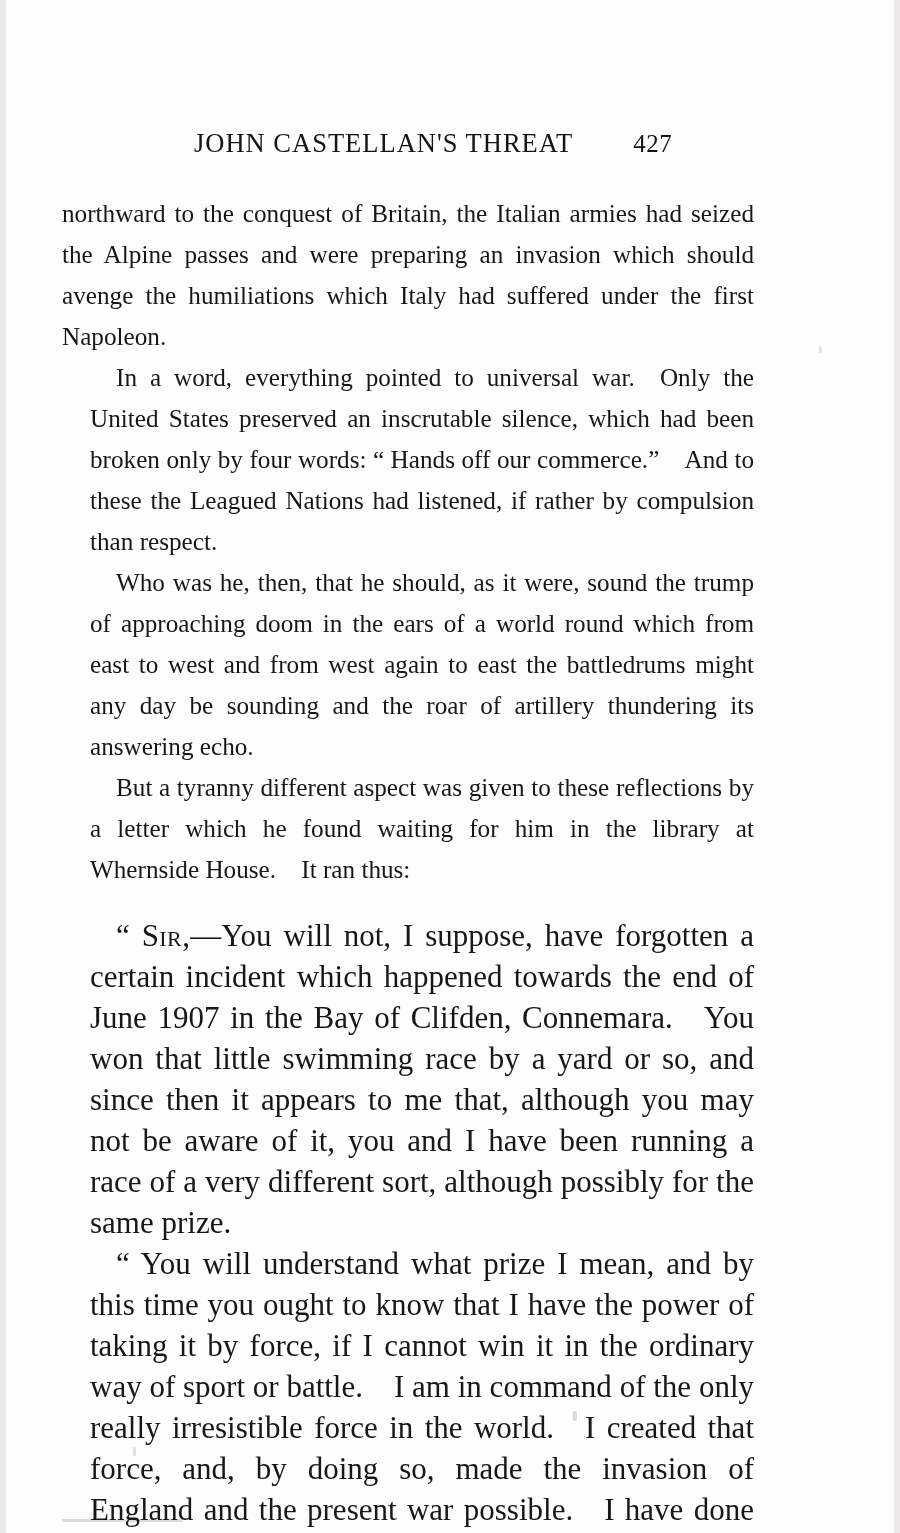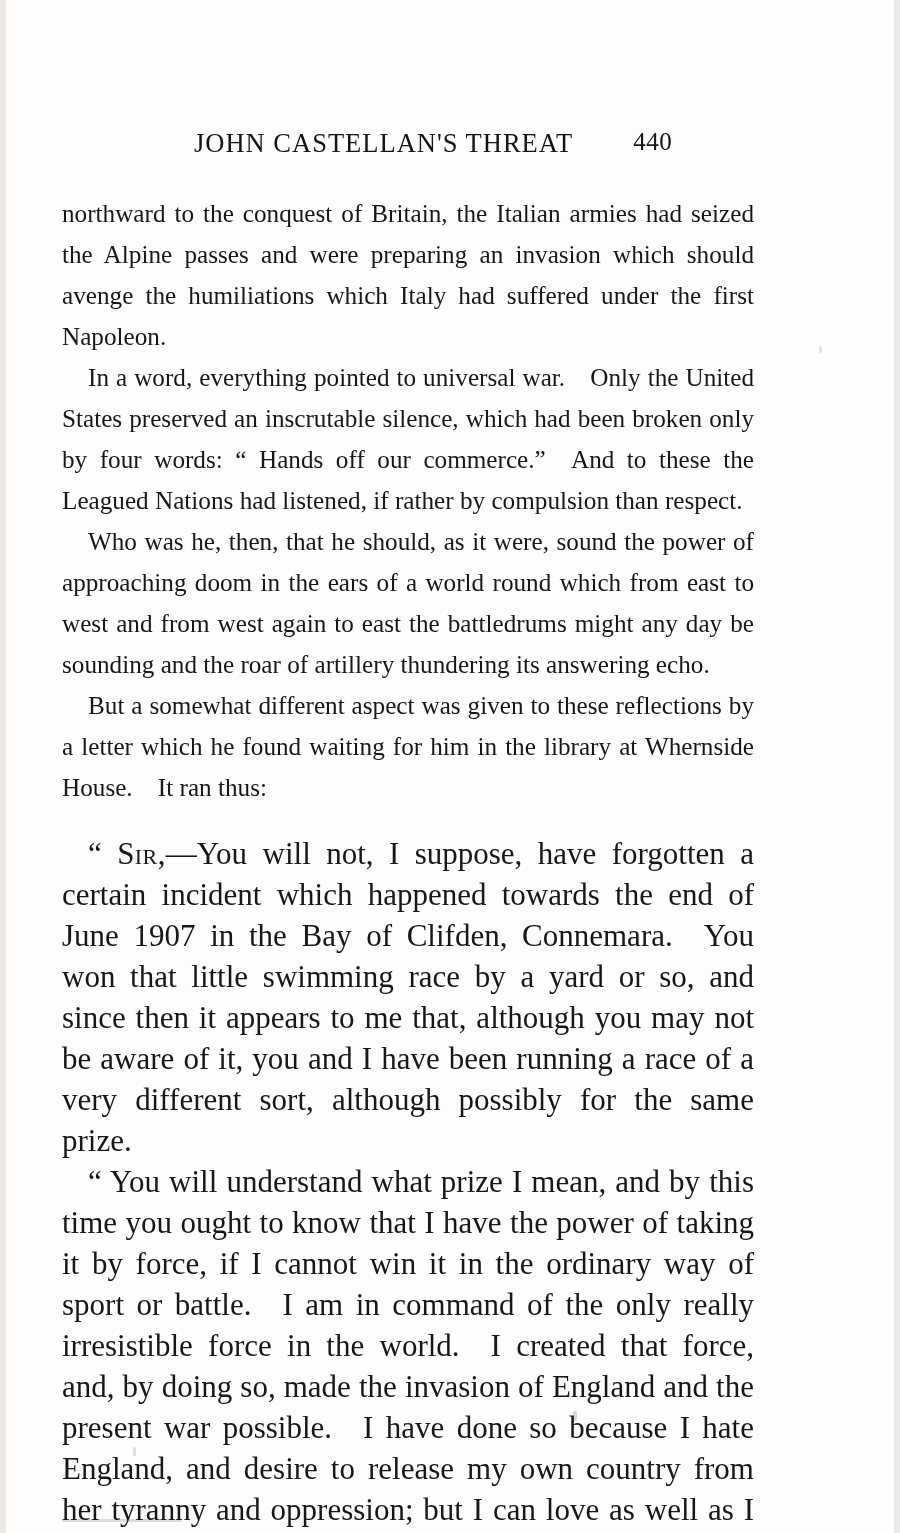--- a/index.html
+++ b/index.html
@@ -24,21 +24,21 @@
     background: #fdfdfb;
   }
   .page-inner {
     position: absolute;
     left: 62px;
     top: 128px;
     width: 692px;
   }
   .running-head {
     display: flex;
-    align-items: flex-start;
+    align-items: center;
     justify-content: flex-start;
     margin-bottom: 34px;
     padding-left: 132px;
   }
   .head-title {
     font-size: 26.5px;
     letter-spacing: 1.0px;
     font-variant: small-caps;
     text-transform: uppercase;
     white-space: nowrap;
@@ -55,20 +55,21 @@
     margin: 0;
     font-size: 25.2px;
     line-height: 41px;
     text-align: justify;
     text-justify: inter-word;
     color: #171717;
     hyphens: none;
   }
   .body-text p.indent {
     text-indent: 26px;
+    margin-left: 28px;
   }
   .body-text p.no-indent {
     text-indent: 0;
   }
   .gap-before {
     margin-top: 25px !important;
   }
   .letter p {
     font-size: 31px;
   }
@@ -104,28 +105,28 @@
   <div class="edge-mark mark-b"></div>
   <div class="speck speck1"></div>
   <div class="speck speck2"></div>
   <div class="speck speck3"></div>
   <div class="speck speck4"></div>
 
   <div class="page-inner">
 
     <div class="running-head">
       <span class="head-title">JOHN CASTELLAN'S THREAT</span>
-      <span class="head-folio">440</span>
+      <span class="head-folio">427</span>
     </div>
 
     <div class="body-text">
       <p class="no-indent">northward to the conquest of Britain, the Italian armies had seized the Alpine passes and were preparing an invasion which should avenge the humiliations which Italy had suffered under the first Napoleon.</p>
       <p class="indent">In a word, everything pointed to universal war. Only the United States preserved an inscrutable silence, which had been broken only by four words: “ Hands off our commerce.” And to these the Leagued Nations had listened, if rather by compulsion than respect.</p>
-      <p class="indent">Who was he, then, that he should, as it were, sound the power of approaching doom in the ears of a world round which from east to west and from west again to east the battledrums might any day be sounding and the roar of artillery thundering its answering echo.</p>
-      <p class="indent">But a somewhat different aspect was given to these reflections by a letter which he found waiting for him in the library at Whernside House. It ran thus:</p>
+      <p class="indent">Who was he, then, that he should, as it were, sound the trump of approaching doom in the ears of a world round which from east to west and from west again to east the battledrums might any day be sounding and the roar of artillery thundering its answering echo.</p>
+      <p class="indent">But a tyranny different aspect was given to these reflections by a letter which he found waiting for him in the library at Whernside House. It ran thus:</p>
     </div>
 
     <div class="body-text letter">
       <p class="indent gap-before"><span>“ </span><span class="smallcaps">Sir,</span><span>—You will not, I suppose, have forgotten a certain incident which happened towards the end of June 1907 in the Bay of Clifden, Connemara. You won that little swimming race by a yard or so, and since then it appears to me that, although you may not be aware of it, you and I have been running a race of a very different sort, although possibly for the same prize.</span></p>
       <p class="indent last-line-dark">“ You will understand what prize I mean, and by this time you ought to know that I have the power of taking it by force, if I cannot win it in the ordinary way of sport or battle. I am in command of the only really irresistible force in the world. I created that force, and, by doing so, made the invasion of England and the present war possible. I have done so because I hate England, and desire to release my own country from her tyranny and oppression; but I can love as well as I can hate, and whether you understood it or not, I, who had never loved a woman before, loved Auriole Parmenter from the moment that you and I lifted her out of the water, and she smiled on us, and thanked us for saving her life.</p>
     </div>
 
   </div>
 </div>
 

